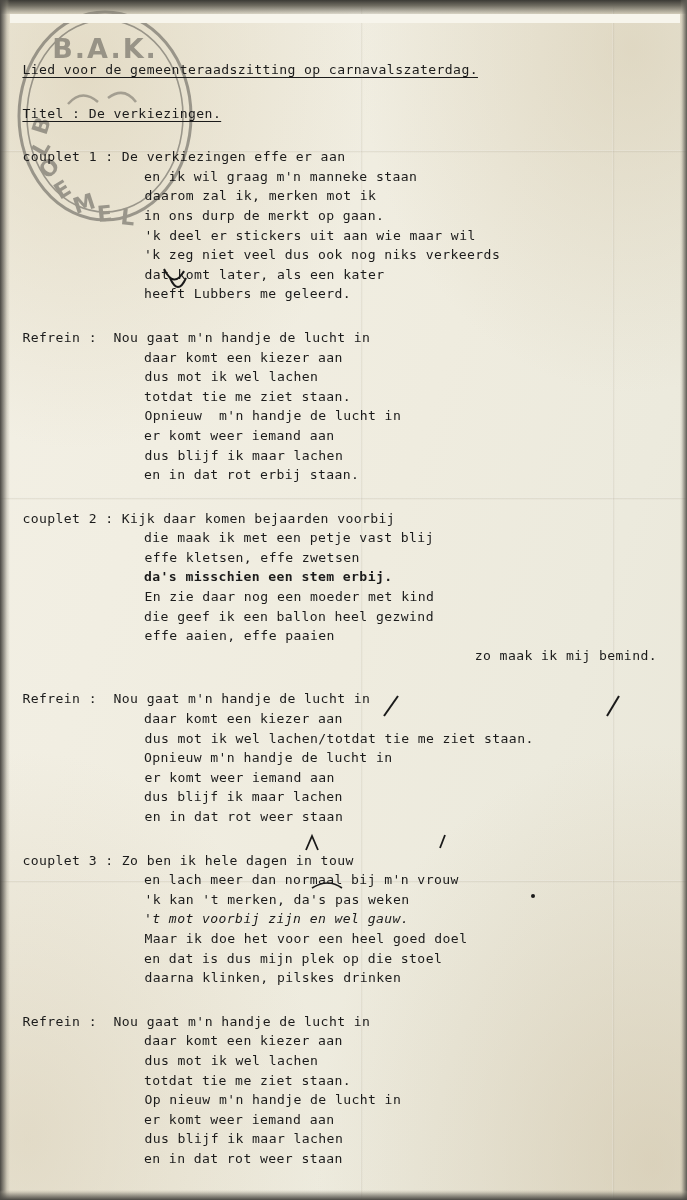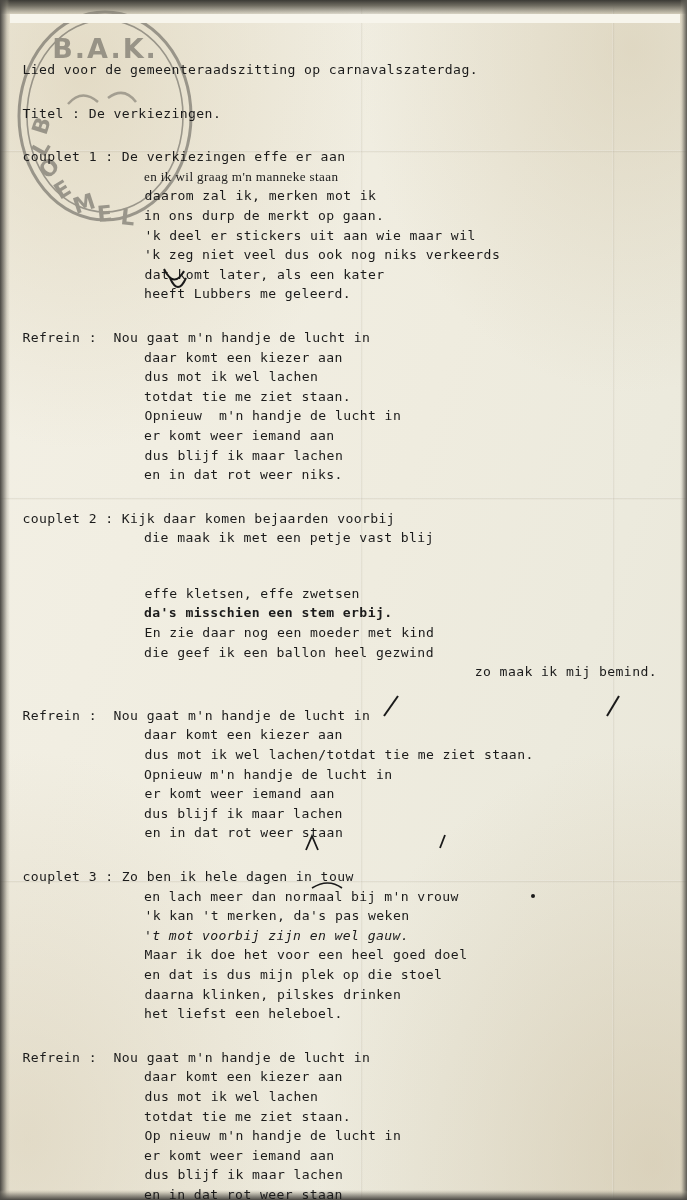--- a/index.html
+++ b/index.html
@@ -75,20 +75,21 @@
     left: 0; top: 0; right: 0; bottom: 0;
     padding: 60px 30px 20px 22px;
     box-sizing: border-box;
     color: #1b1b1b;
     font-size: 13.1px;
     line-height: 19.6px;
     letter-spacing: 0.4px;
   }
   .line { white-space: pre; }
   .heading {
+    text-decoration: underline;
     text-underline-offset: 3px;
     text-decoration-thickness: 1px;
     margin-bottom: 0;
   }
   .spacer-md { height: 24px; }
   .block { margin: 0; }
   
   .line:nth-child(odd) { margin-left: 0.4px; }
   
   .penmark { position: absolute; pointer-events: none; }
@@ -136,49 +137,50 @@
 
   <div id="doc">
 
     <div class="line heading">Lied voor de gemeenteraadszitting op carnavalszaterdag.</div>
     <div class="spacer-md"></div>
     <div class="line heading">Titel : De verkiezingen.</div>
     <div class="spacer-md"></div>
 
     <div class="block">
       <div class="line"><span>couplet 1 :</span> <span>De verkiezingen effe er aan</span></div>
-      <div class="line" style="padding-left:122px;font-family:Liberation Serif, serif;">en ik wil graag m'n manneke staan</div>
+      <div class="line" style="padding-left:122px;">en ik wil graag m'n manneke staan</div>
       <div class="line" style="padding-left:122px;">daarom zal ik, merken mot ik</div>
       <div class="line" style="padding-left:122px;">in ons durp de merkt op gaan.</div>
       <div class="line" style="padding-left:122px;">'k deel er stickers uit aan wie maar wil</div>
       <div class="line" style="padding-left:122px;">'k zeg niet veel dus ook nog niks verkeerds</div>
       <div class="line" style="padding-left:122px;">dat komt later, als een kater</div>
       <div class="line" style="padding-left:122px;">heeft Lubbers me geleerd.</div>
     </div>
     <div class="spacer-md"></div>
 
     <div class="block">
       <div class="line"><span>Refrein :</span>  <span>Nou gaat m'n handje de lucht in</span></div>
       <div class="line" style="padding-left:122px;">daar komt een kiezer aan</div>
       <div class="line" style="padding-left:122px;">dus mot ik wel lachen</div>
       <div class="line" style="padding-left:122px;">totdat tie me ziet staan.</div>
       <div class="line" style="padding-left:122px;">Opnieuw  m'n handje de lucht in</div>
       <div class="line" style="padding-left:122px;">er komt weer iemand aan</div>
       <div class="line" style="padding-left:122px;">dus blijf ik maar lachen</div>
-      <div class="line" style="padding-left:122px;">en in dat rot weer niks.</div>
+      <div class="line" style="padding-left:122px;">en in dat rot erbij staan.</div>
     </div>
     <div class="spacer-md"></div>
 
     <div class="block">
       <div class="line"><span>couplet 2 :</span> <span>Kijk daar komen bejaarden voorbij</span></div>
       <div class="line" style="padding-left:122px;">die maak ik met een petje vast blij</div>
-      <div class="line" style="padding-left:122px;margin-top:36px;">effe kletsen, effe zwetsen</div>
+      <div class="line" style="padding-left:122px;">effe kletsen, effe zwetsen</div>
       <div class="line" style="padding-left:122px;font-weight:bold;">da's misschien een stem erbij.</div>
       <div class="line" style="padding-left:122px;">En zie daar nog een moeder met kind</div>
       <div class="line" style="padding-left:122px;">die geef ik een ballon heel gezwind</div>
+      <div class="line" style="padding-left:122px;">effe aaien, effe paaien</div>
       <div class="line" style="padding-left:122px;text-align:right;">zo maak ik mij bemind.</div>
     </div>
     <div class="spacer-md"></div>
 
     <div class="block">
       <div class="line"><span>Refrein :</span>  <span>Nou gaat m'n handje de lucht in</span></div>
       <div class="line" style="padding-left:122px;">daar komt een kiezer aan</div>
       <div class="line" style="padding-left:122px;">dus mot ik wel lachen/totdat tie me ziet staan.</div>
       <div class="line" style="padding-left:122px;">Opnieuw m'n handje de lucht in</div>
       <div class="line" style="padding-left:122px;">er komt weer iemand aan</div>
@@ -188,21 +190,20 @@
     <div class="spacer-md"></div>
 
     <div class="block">
       <div class="line"><span>couplet 3 :</span> <span>Zo ben ik hele dagen in touw</span></div>
       <div class="line" style="padding-left:122px;">en lach meer dan normaal bij m'n vrouw</div>
       <div class="line" style="padding-left:122px;">'k kan 't merken, da's pas weken</div>
       <div class="line" style="padding-left:122px;font-style:italic;">'t mot voorbij zijn en wel gauw.</div>
       <div class="line" style="padding-left:122px;">Maar ik doe het voor een heel goed doel</div>
       <div class="line" style="padding-left:122px;">en dat is dus mijn plek op die stoel</div>
       <div class="line" style="padding-left:122px;">daarna klinken, pilskes drinken</div>
-      <div class="line" style="padding-left:122px;">het liefst een heleboel.</div>
     </div>
     <div class="spacer-md"></div>
 
     <div class="block">
       <div class="line"><span>Refrein :</span>  <span>Nou gaat m'n handje de lucht in</span></div>
       <div class="line" style="padding-left:122px;">daar komt een kiezer aan</div>
       <div class="line" style="padding-left:122px;">dus mot ik wel lachen</div>
       <div class="line" style="padding-left:122px;">totdat tie me ziet staan.</div>
       <div class="line" style="padding-left:122px;">Op nieuw m'n handje de lucht in</div>
       <div class="line" style="padding-left:122px;">er komt weer iemand aan</div>

